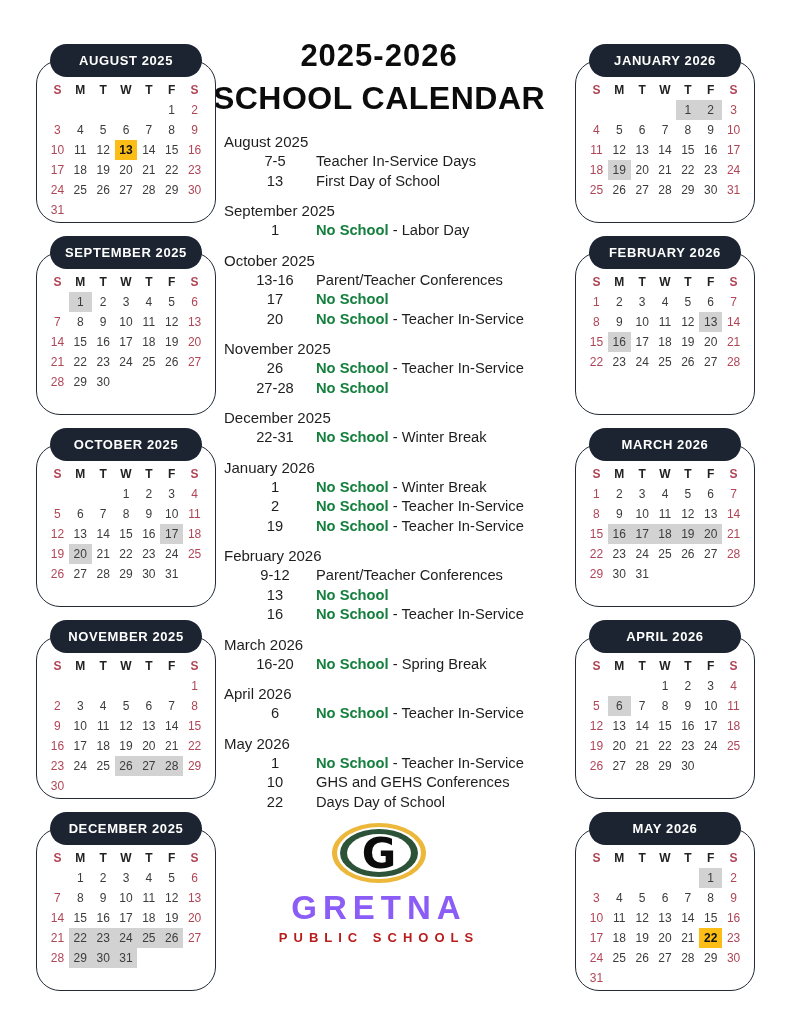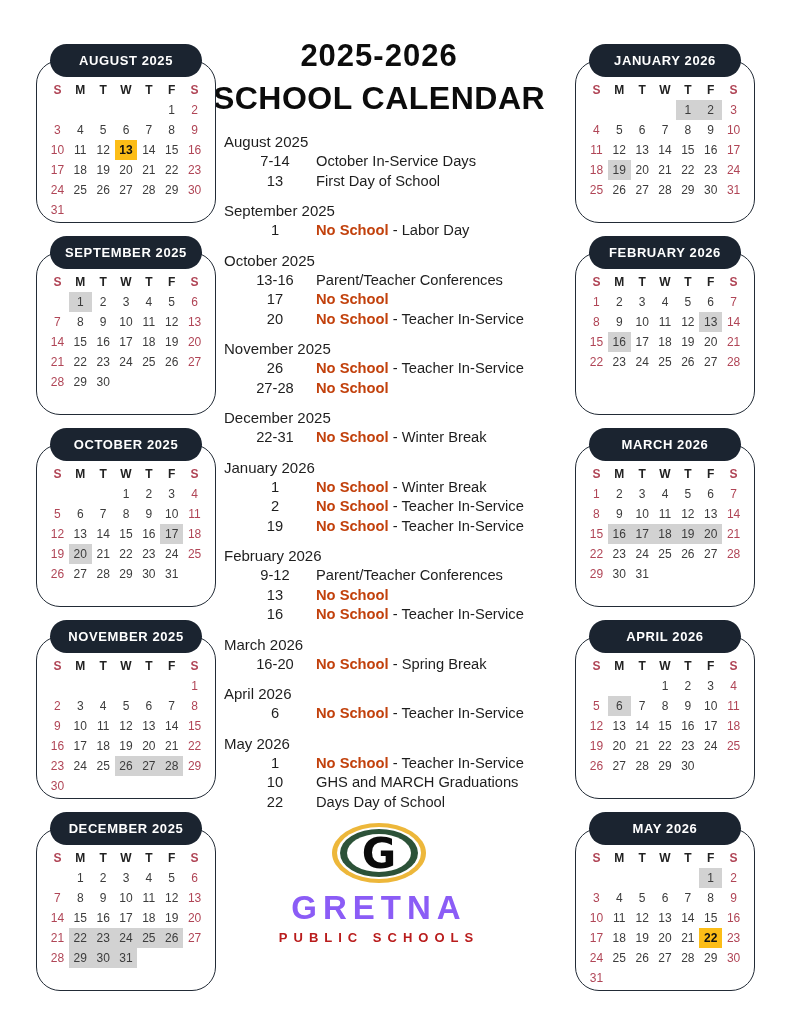--- a/index.html
+++ b/index.html
@@ -41,21 +41,21 @@
   .cal-title { text-align:center; font-weight:bold; color:#0c0c0c; }
   .cal-title .t1 { font-size:31px; letter-spacing:1px; }
   .cal-title .t2 { font-size:32px; letter-spacing:0.5px; margin-top:6px; }
 
   .events { margin-top:16px; }
   .evt-section { margin-bottom:11px; }
   .evt-month { font-size:15px; color:#1e1e1e; margin-bottom:2px; padding-left:12px; }
   .evt-row { display:flex; line-height:19.5px; font-size:14.7px; color:#1e1e1e; }
   .evt-dates { width:62px; margin-left:32px; text-align:center; flex-shrink:0; }
   .evt-text { margin-left:10px; }
-  .evt-text b { color:#c2410c; }
+  .evt-text b { color:#15803d; }
 
   .logo-block { margin-top:6px; text-align:center; }
   .logo-badge { position:relative; width:94px; height:60px; margin:0 auto 6px auto; }
   .logo-badge .ring { position:absolute; border-radius:50%; }
   .ring.gold  { left:0; top:0; width:94px; height:60px; background:var(--gold); }
   .ring.white1{ left:5px; top:4px; width:84px; height:52px; background:#fff; }
   .ring.green { left:8px; top:6px; width:78px; height:48px; background:var(--green); }
   .ring.white2{ left:15px; top:11px; width:64px; height:38px; background:#fff; }
   .logo-g {
     position:absolute; left:0; top:1px; width:94px; height:58px;
@@ -315,22 +315,22 @@
 
   <div class="center-col">
     <div class="cal-title">
       <div class="t1">2025-2026</div>
       <div class="t2">SCHOOL CALENDAR</div>
     </div>
     <div class="events" id="events">
         <div class="evt-section">
           <div class="evt-month">August 2025</div>
           <div class="evt-row">
-            <div class="evt-dates">7-14</div>
-            <div class="evt-text">October In-Service Days</div>
+            <div class="evt-dates">7-5</div>
+            <div class="evt-text">Teacher In-Service Days</div>
           </div>
           <div class="evt-row">
             <div class="evt-dates">13</div>
             <div class="evt-text">First Day of School</div>
           </div>
         </div>
         <div class="evt-section">
           <div class="evt-month">September 2025</div>
           <div class="evt-row">
             <div class="evt-dates">1</div>
@@ -415,21 +415,21 @@
           </div>
         </div>
         <div class="evt-section">
           <div class="evt-month">May 2026</div>
           <div class="evt-row">
             <div class="evt-dates">1</div>
             <div class="evt-text"><b>No School</b> - Teacher In-Service</div>
           </div>
           <div class="evt-row">
             <div class="evt-dates">10</div>
-            <div class="evt-text">GHS and MARCH Graduations</div>
+            <div class="evt-text">GHS and GEHS Conferences</div>
           </div>
           <div class="evt-row">
             <div class="evt-dates">22</div>
             <div class="evt-text">Days Day of School</div>
           </div>
         </div>
       </div>
     <div class="logo-block">
       <div class="logo-badge">
         <div class="ring gold"></div>

